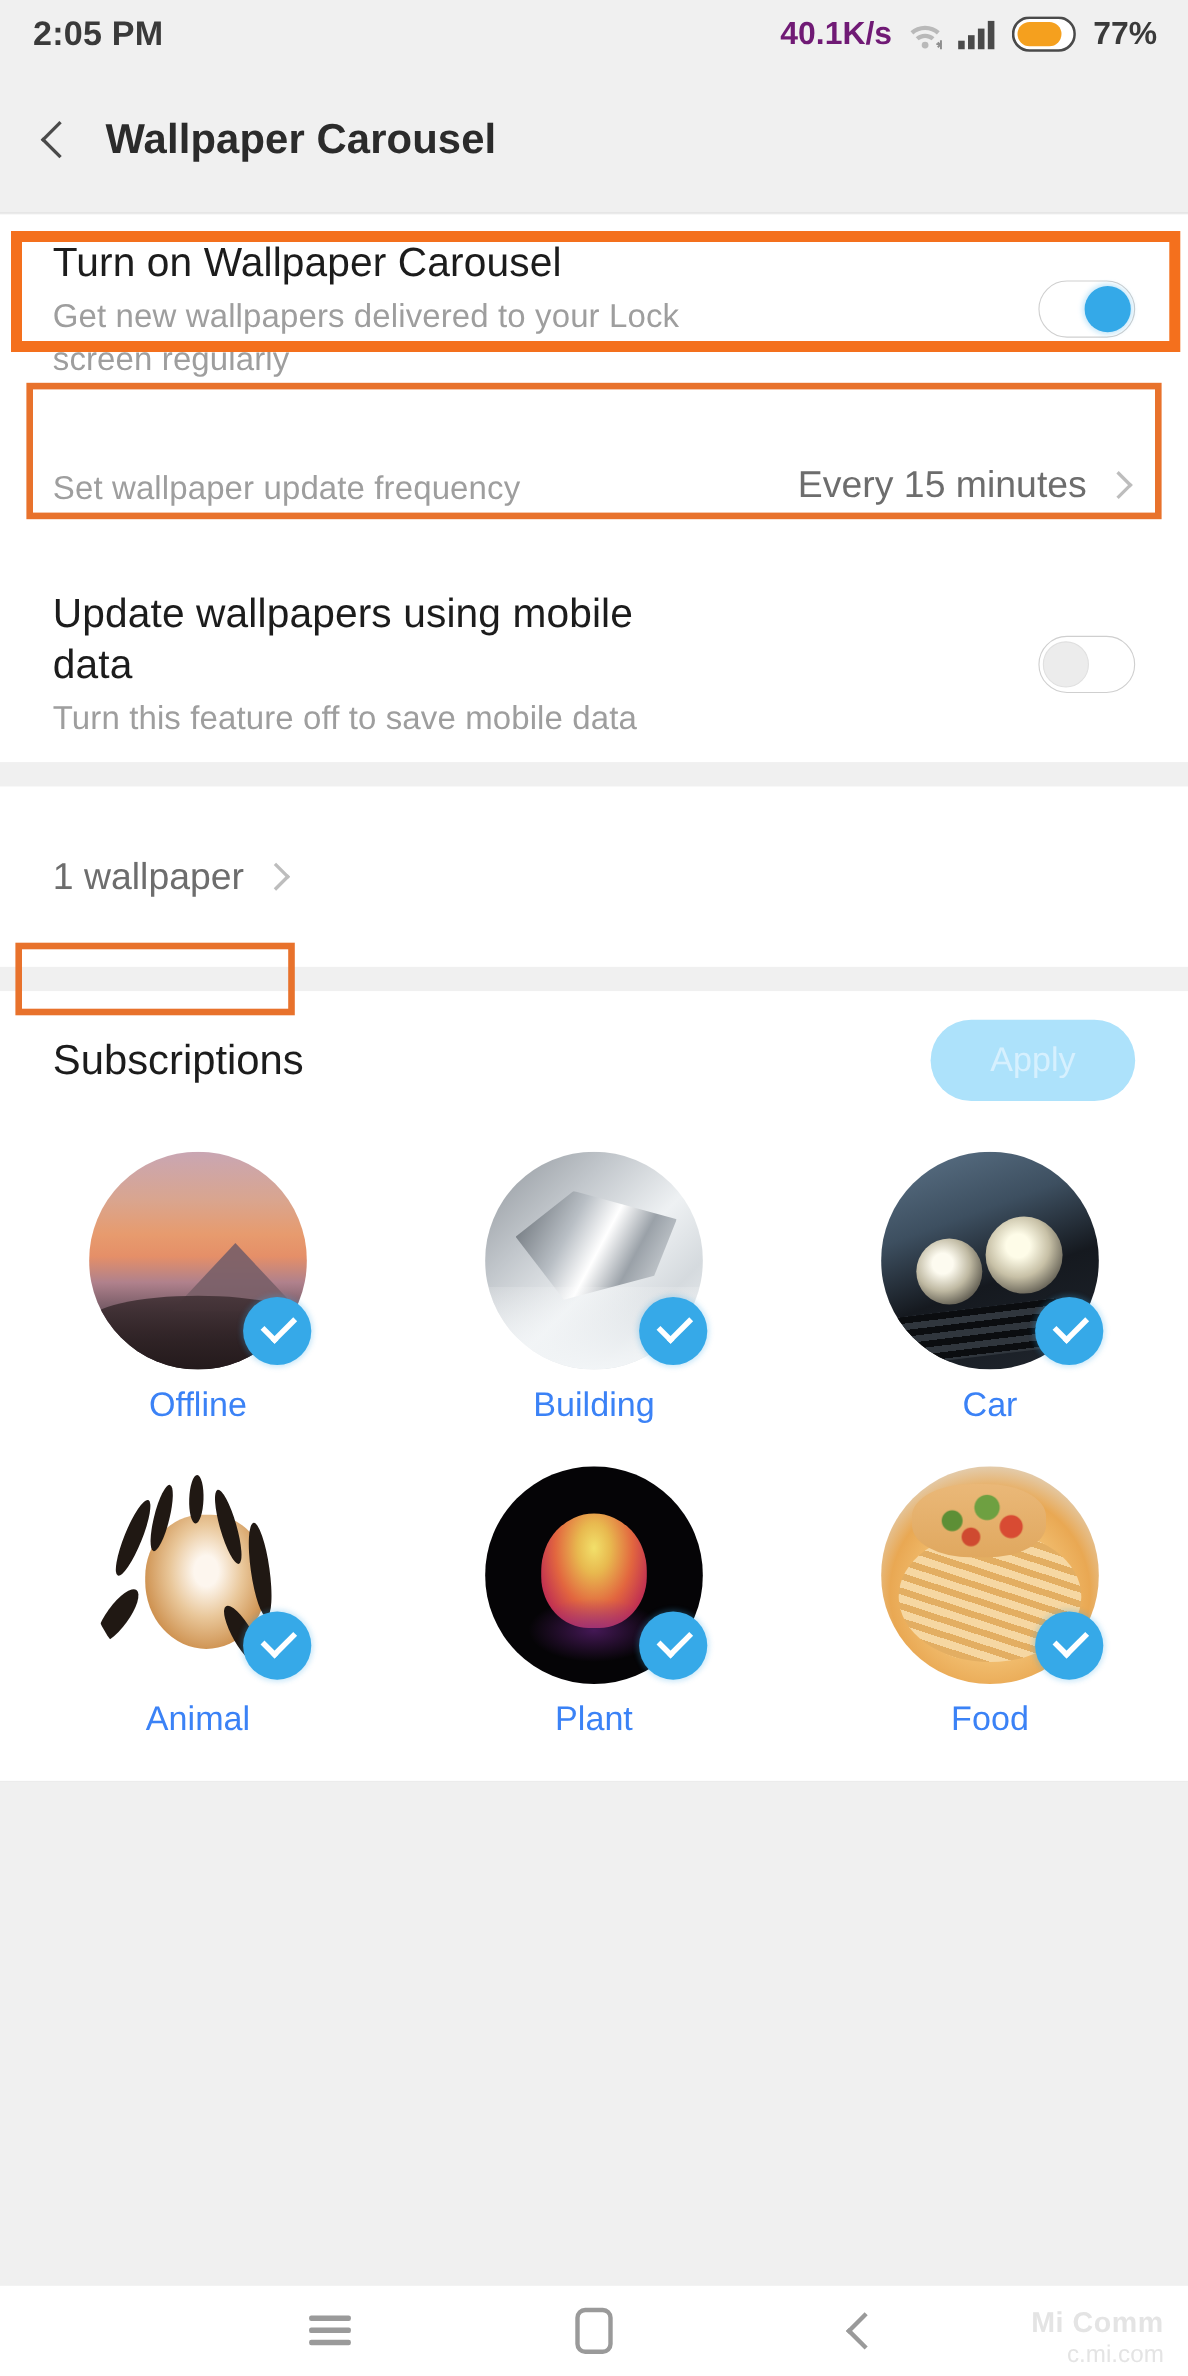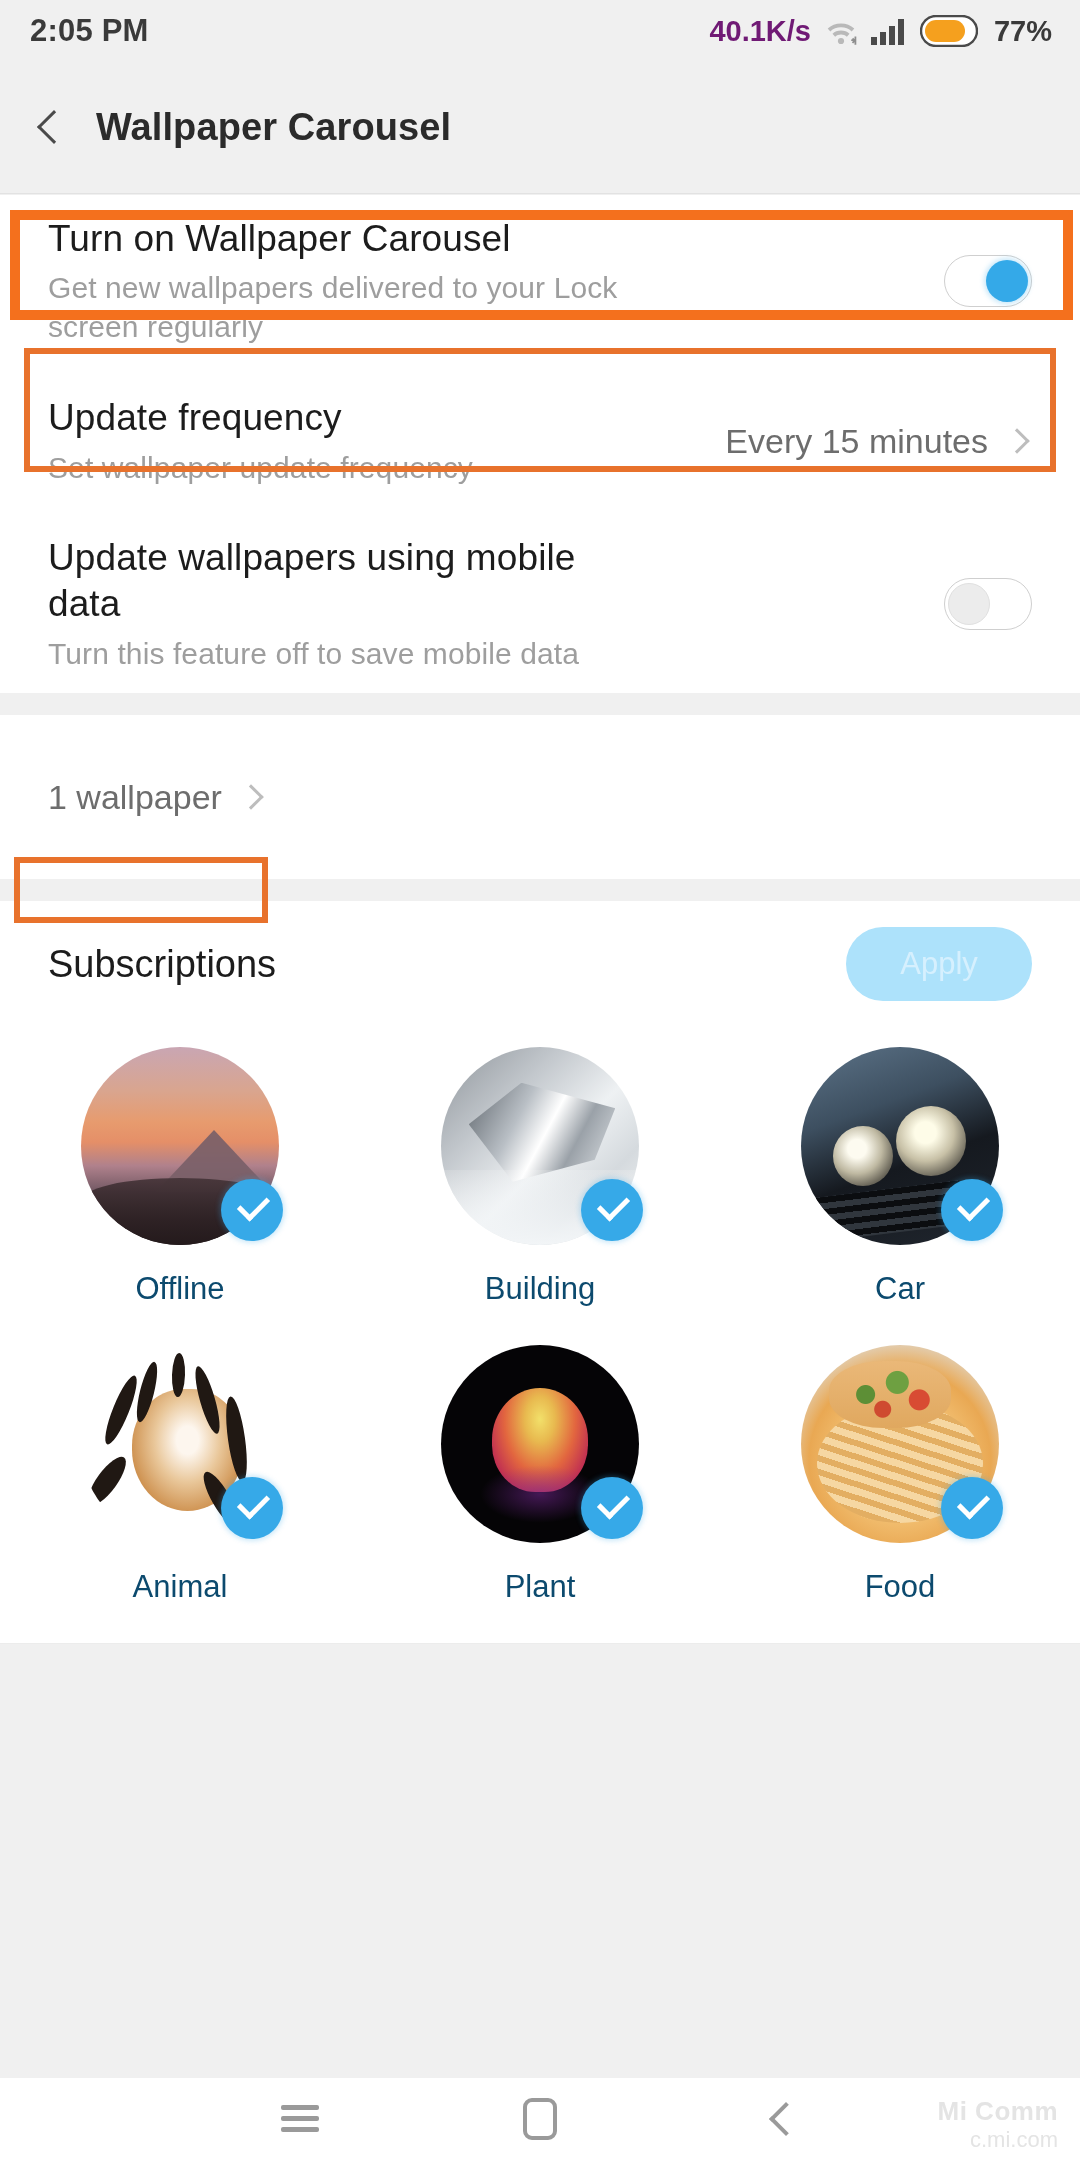--- a/index.html
+++ b/index.html
@@ -239,23 +239,23 @@
   .check::after {
     content: "";
     position: absolute;
     left: 18px; top: 17px;
     width: 24px; height: 13px;
     border-left: 5px solid #fff;
     border-bottom: 5px solid #fff;
     transform: rotate(-45deg);
   }
   .tile-label {
-    margin-top: 26px;
+    margin-top: 14px;
     font-size: 31px;
-    color: #0c4a6e;
+    color: #3b82f6;
     text-align: center;
   }
 
   
   .art { position: absolute; inset: 0; }
   
   .art-offline {
     background:
       linear-gradient(to bottom,
         #c9a6b3 0%, #d9a58f 22%, #e79b6e 38%,
@@ -484,21 +484,20 @@
           <div class="row-title">Turn on Wallpaper Carousel</div>
           <div class="row-sub" style="max-width:600px;">Get new wallpapers delivered to your Lock screen regularly</div>
         </div>
         <div class="toggle on">
           <span class="knob"></span>
         </div>
       </div>
 
       <div class="row" style="min-height:148px;">
         <div class="row-texts">
-          <div class="row-title">Update frequency</div>
           <div class="row-sub">Set wallpaper update frequency</div>
         </div>
         <div class="row-value">Every 15 minutes</div>
         <span class="chev-right"></span>
       </div>
 
       <div class="row" style="min-height:178px;">
         <div class="row-texts">
           <div class="row-title" style="max-width:600px;">Update wallpapers using mobile data</div>
           <div class="row-sub">Turn this feature off to save mobile data</div>

